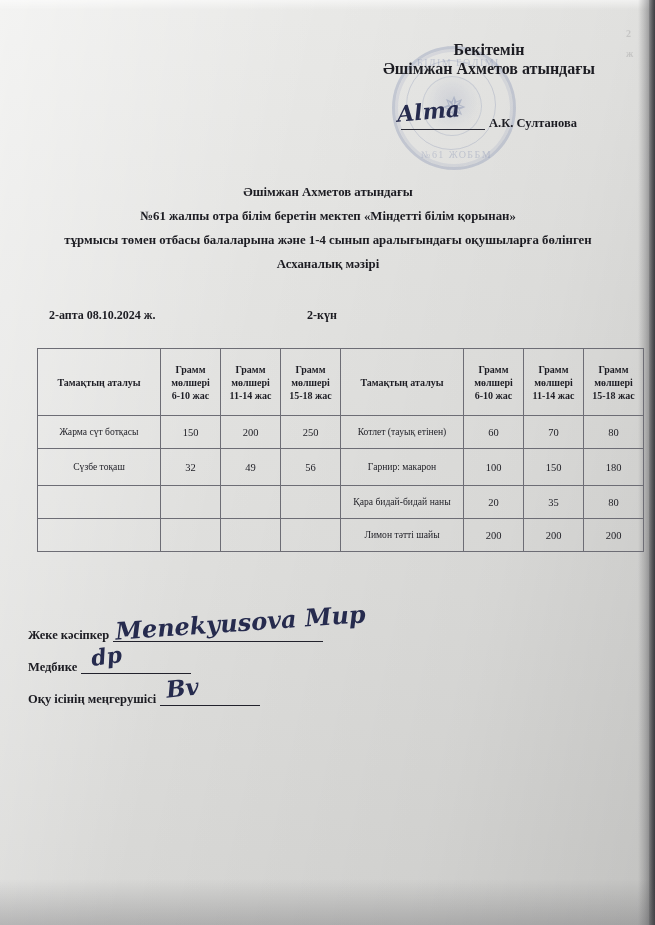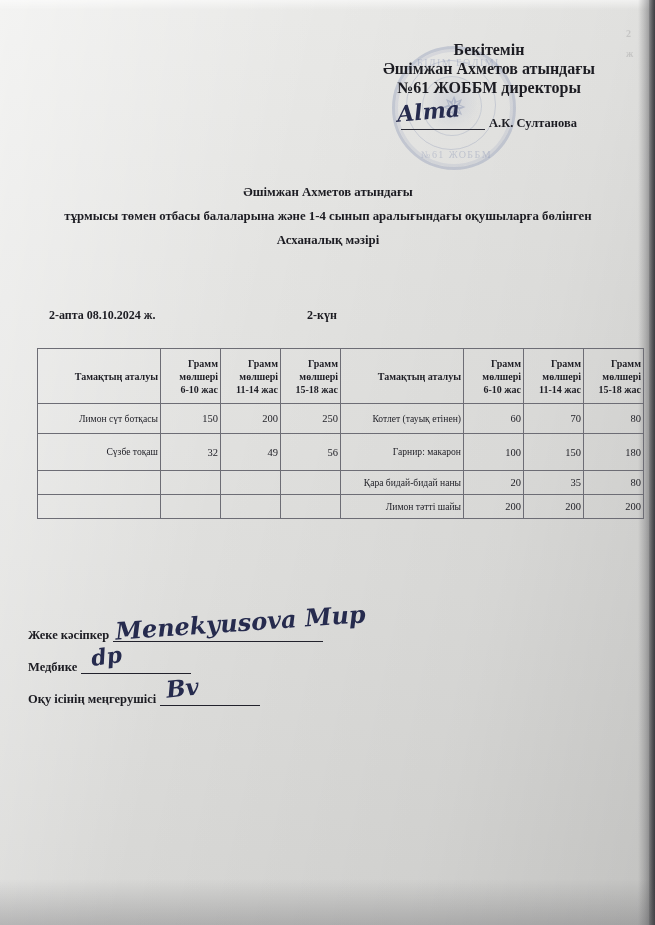--- a/index.html
+++ b/index.html
@@ -159,23 +159,23 @@
   .menu-table {
     position: absolute;
     left: 37px; top: 348px;
     width: 580px;
     border-collapse: collapse;
     table-layout: fixed;
     font-size: 10px;
   }
   .menu-table td, .menu-table th {
     border: 1px solid #6d6d75;
-    text-align: right;
+    text-align: center;
     vertical-align: middle;
-    padding: 4px 2px;
+    padding: 10px 2px;
     font-weight: normal;
     color: #1d1d24;
   }
   .menu-table th {
     font-weight: bold;
     font-size: 10px;
     line-height: 13px;
     height: 46px;
   }
   .c-name { width: 118px; }
@@ -230,31 +230,31 @@
     <div class="seal-star">✵</div>
     <div class="seal-txt">
       <span style="left:22px; top:8px;">БІЛІМ БӨЛІМІ</span>
       <span style="left:26px; top:100px;">№61 ЖОББМ</span>
     </div>
   </div>
 
   <div class="approval">
     <div>Бекітемін</div>
     <div>Әшімжан Ахметов атындағы</div>
-    <div>№61 ЖОББМ директоры</div>
   </div>
 
   <div class="approval-sig-row">
     <span class="sig-slot">
       <span class="ink" style="left:-4px; top:-14px; font-size:22px; transform:rotate(-5deg);">Alma</span>
     </span><span>А.К. Султанова</span>
   </div>
 
   <div class="title-block">
     <div>Әшімжан Ахметов атындағы</div>
+    <div>№61 жалпы отра білім беретін мектеп «Міндетті білім қорынан»</div>
     <div>тұрмысы төмен отбасы балаларына және 1-4 сынып аралығындағы оқушыларға бөлінген</div>
     <div>Асханалық мәзірі</div>
   </div>
 
   <div class="meta-row">
     <span class="meta-week">2-апта 08.10.2024 ж.</span>
     <span class="meta-day">2-күн</span>
   </div>
 
   <table class="menu-table">
@@ -289,21 +289,21 @@
         </th>
         <th class="c-gram">
           <span>Грамм</span><br>
           <span>мөлшері</span><br>
           <span>15-18 жас</span>
         </th>
       </tr>
     </thead>
     <tbody>
       <tr class="r-tall">
-        <td class="cell-name">Лимон сүт ботқасы</td>
+        <td class="cell-name">Жарма сүт ботқасы</td>
         <td class="cell-val">150</td>
         <td class="cell-val">200</td>
         <td class="cell-val">250</td>
         <td class="cell-name">Котлет (тауық етінен)</td>
         <td class="cell-val">60</td>
         <td class="cell-val">70</td>
         <td class="cell-val">80</td>
       </tr>
       <tr class="r-tall2">
         <td class="cell-name">Сүзбе тоқаш</td>

